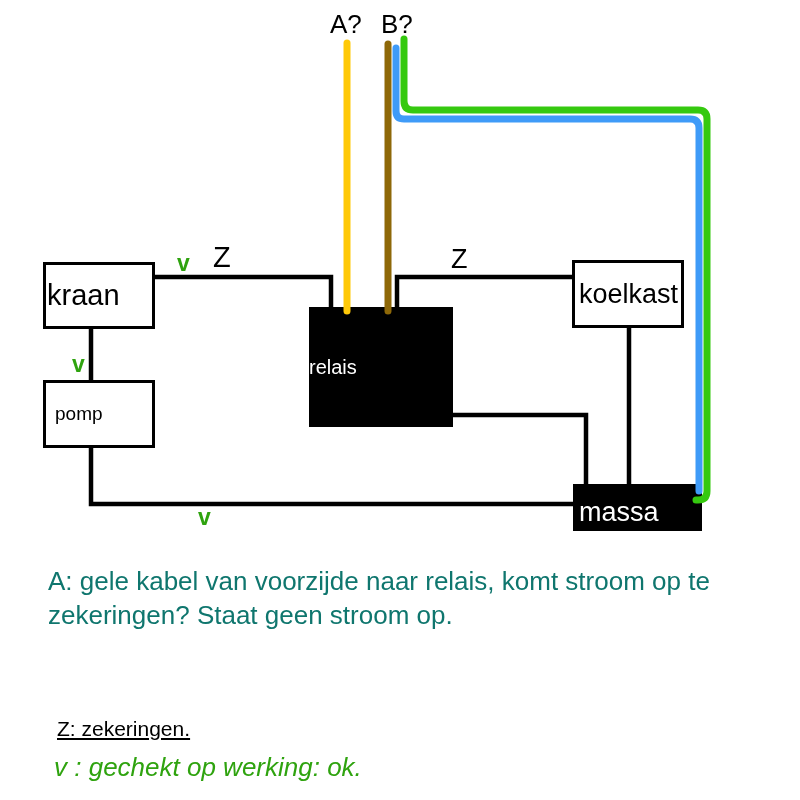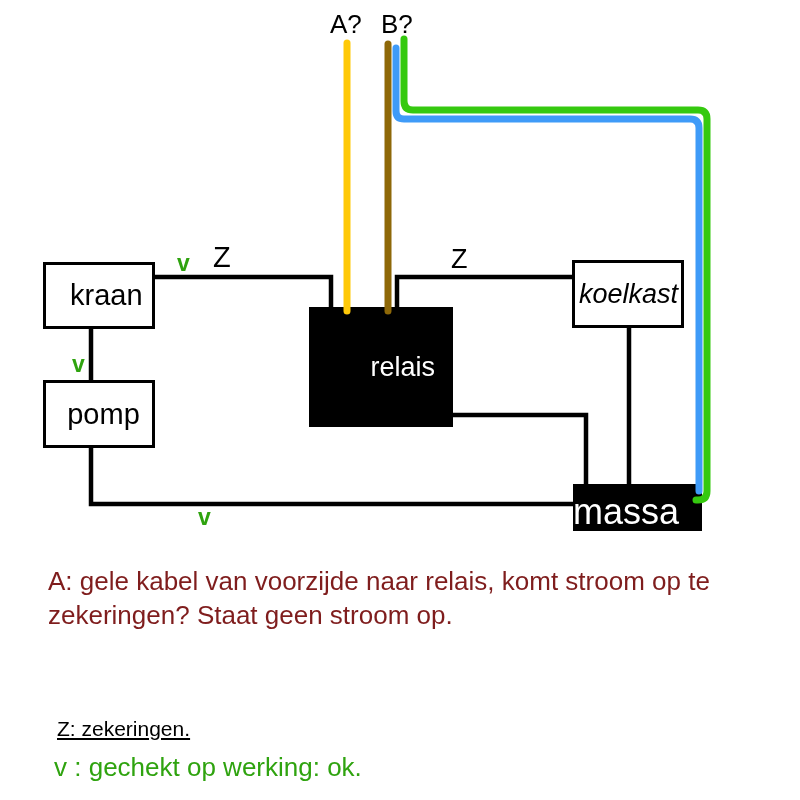--- a/index.html
+++ b/index.html
@@ -22,25 +22,25 @@
     border: 3px solid #000000;
     font-size: 28px;
     color: #000000;
     white-space: nowrap;
   }
   .box.dark {
     background: #000000;
     border: none;
     color: #ffffff;
   }
-  #box-kraan    { left: 43px;  top: 262px; width: 112px; height: 67px; padding-left: 24px;  font-size: 29px; }
-  #box-pomp     { left: 43px;  top: 380px; width: 112px; height: 68px; padding-left: 9px;  font-size: 29px; justify-content: center; }
-  #box-koelkast { left: 572px; top: 260px; width: 112px; height: 68px; padding-left: 4px;  font-size: 27px; font-style: italic; }
-  #box-relais   { left: 309px; top: 307px; width: 144px; height: 120px; justify-content: flex-end; padding-right: 18px; font-size: 27px; }
-  #box-massa    { left: 573px; top: 484px; width: 129px; height: 47px; padding-top: 9px; font-size: 36px; }
+  #box-kraan    { left: 43px;  top: 262px; width: 112px; height: 67px; padding-left: 1px;  font-size: 29px; }
+  #box-pomp     { left: 43px;  top: 380px; width: 112px; height: 68px; padding-left: 9px;  font-size: 19px; }
+  #box-koelkast { left: 572px; top: 260px; width: 112px; height: 68px; padding-left: 4px;  font-size: 27px; }
+  #box-relais   { left: 309px; top: 307px; width: 144px; height: 120px; justify-content: flex-start; padding-right: 18px; font-size: 20px; }
+  #box-massa    { left: 573px; top: 484px; width: 129px; height: 47px; padding-left: 6px; padding-top: 9px; font-size: 27px; }
   
   svg.wires {
     position: absolute;
     left: 0; top: 0;
     width: 800px; height: 800px;
     pointer-events: none;
   }
   svg.wires path { fill: none; }
   path.blackwire { stroke-width: 4.5px; stroke-linecap: butt; stroke-linejoin: miter; }
   path.colorwire { stroke-width: 7px; stroke-linecap: round; stroke-linejoin: round; }
@@ -58,36 +58,37 @@
   #lbl-v2 { left: 72px;  top: 353px; font-size: 23px; }
   #lbl-z2 { left: 451px; top: 246px; font-size: 27px; }
   #lbl-v3 { left: 198px; top: 506px; font-size: 23px; }
   
   .notes {
     position: absolute;
     left: 48px;
     top: 564px;
     font-size: 26px;
     line-height: 34px;
-    color: #7f1d1d;
+    color: #0f766e;
   }
   .legend-z {
     position: absolute;
     left: 57px;
     top: 717px;
     font-size: 21px;
     color: #000000;
     text-decoration: underline;
   }
   .legend-v {
     position: absolute;
     left: 54px;
     top: 752px;
     font-size: 26px;
     color: #2FA30F;
+    font-style: italic;
   }
 </style>
 </head>
 <body>
 
 <div class="stage">
 
   <div class="box" id="box-kraan">
     <span>kraan</span>
   </div>

